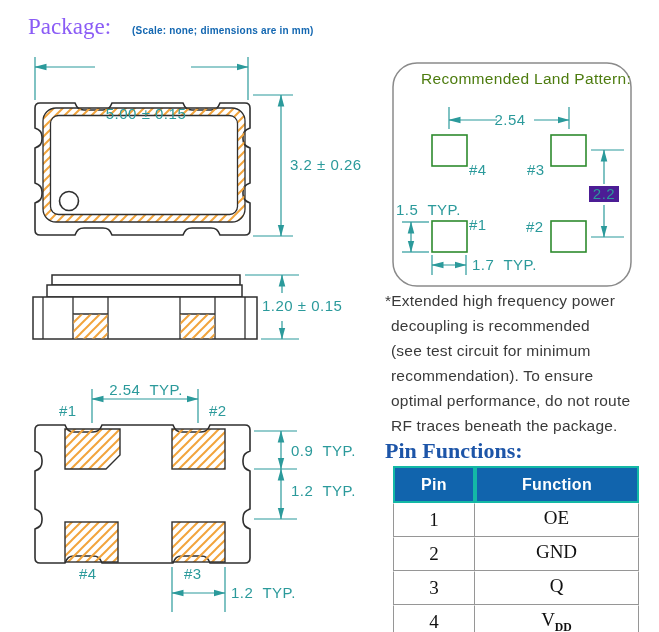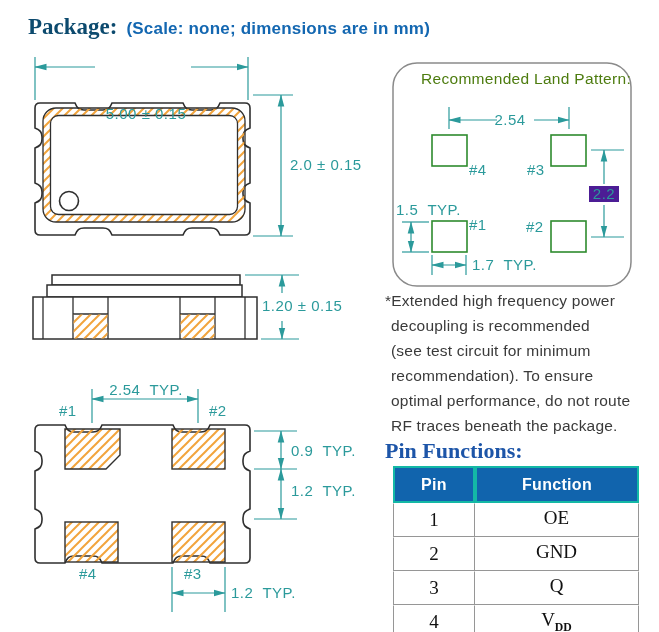--- a/index.html
+++ b/index.html
@@ -9,25 +9,25 @@
     font-family:"Liberation Sans", sans-serif;
   }
   .abs { position:absolute; }
   .dim {
     color:#2b9a9b; font-size:15px; white-space:pre; letter-spacing:0.5px;
     line-height:16px;
   }
   .ctr { text-align:center; }
   #page-title-row { left:28px; top:14px; white-space:nowrap; }
   #page-title-row .t1 {
-    font-family:"Liberation Serif", serif; font-weight:bold;
-    font-size:23px; color:#0c4a6e;
+    font-family:"Liberation Serif", serif; font-weight:normal;
+    font-size:23px; color:#8b5cf6;
   }
   #page-title-row .t2 {
-    font-weight:bold; font-size:17px; color:#1367b1; margin-left:9px;
+    font-weight:bold; font-size:10px; color:#1367b1; margin-left:21px;
     letter-spacing:0.2px;
   }
   #land-title {
     left:393px; top:70px; width:238px; text-align:right;
     color:#4d7c0f; font-size:15.5px; letter-spacing:0.3px;
   }
   #note-block { left:385px; top:288px; width:272px; }
   #note-block .note-line {
     color:#3a3a3a; font-size:15.5px; line-height:25px; letter-spacing:0.2px;
     white-space:nowrap;
@@ -168,21 +168,21 @@
       <line x1="432" y1="265" x2="466" y2="265" marker-start="url(#ah)" marker-end="url(#ah)"></line>
     </g>
   </g>
 </svg>
 
 <div class="abs" id="page-title-row">
   <span class="t1">Package:</span><span class="t2">(Scale: none; dimensions are in mm)</span>
 </div>
 
 <div class="abs dim ctr" style="left:92px;top:58px;width:108px;margin-top:48px;">5.00 ± 0.15</div>
-<div class="abs dim" style="left:290px;top:157px;">2.0 ± 0.15</div>
+<div class="abs dim" style="left:290px;top:157px;">3.2 ± 0.26</div>
 
 <div class="abs dim" style="left:262px;top:298px;text-align:right;">1.20 ± 0.15</div>
 
 <div class="abs dim ctr" style="left:93px;top:382px;width:106px;">2.54  TYP.</div>
 <div class="abs dim" style="left:59px;top:403px;">#1</div>
 <div class="abs dim" style="left:209px;top:403px;">#2</div>
 <div class="abs dim" style="left:79px;top:566px;">#4</div>
 <div class="abs dim" style="left:184px;top:566px;">#3</div>
 <div class="abs dim" style="left:291px;top:443px;">0.9  TYP.</div>
 <div class="abs dim" style="left:291px;top:483px;">1.2  TYP.</div>

